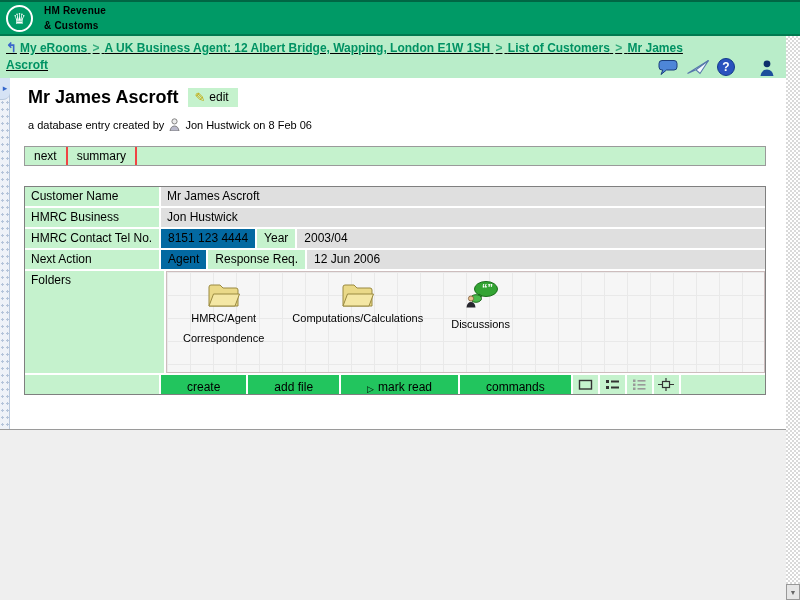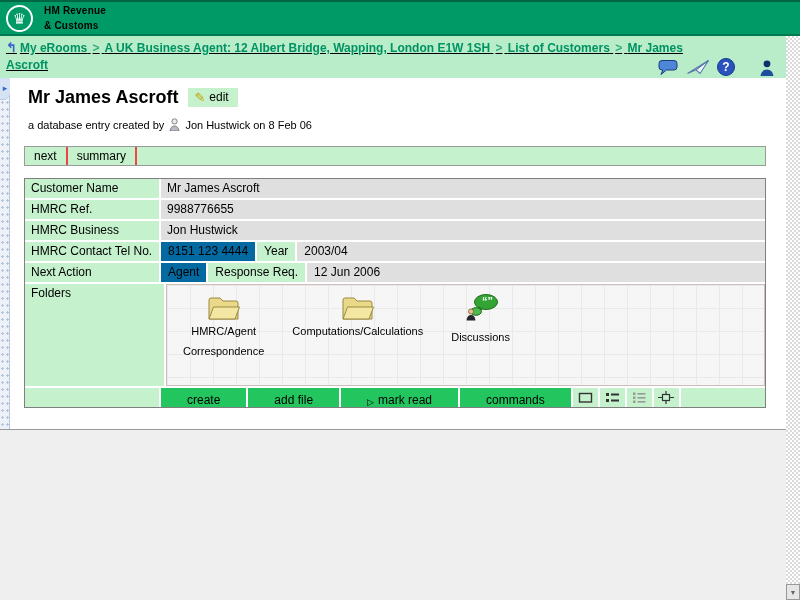--- a/index.html
+++ b/index.html
@@ -42,21 +42,21 @@
   .title-row { position:absolute; left:28px; top:9px; display:flex; align-items:center; gap:10px; }
   .page-title { font-size:18px; font-weight:bold; color:#000; }
   .edit-btn { background:#c5f2cd; padding:2px 9px 3px 6px; font-size:12px; color:#000;
               display:flex; align-items:center; gap:4px; cursor:pointer; }
   .pencil { color:#c2a500; font-size:13px; line-height:1; }
   .byline { position:absolute; left:28px; top:40px; font-size:11px; color:#000;
             display:flex; align-items:center; gap:5px; }
 
   
   .dbtable { position:absolute; left:24px; top:68px; width:742px; font-size:12px; }
-  .tabrow { display:flex; gap:2px; height:20px; margin-bottom:12px; border:1px solid #9a9a9a; background:#ef4444; }
+  .tabrow { display:flex; gap:2px; height:20px; margin-bottom:20px; border:1px solid #9a9a9a; background:#ef4444; }
   .tab { background:#c5f2cd; padding:2px 9px 0; cursor:pointer; color:#000; }
   .tabfill { flex:1; background:#c5f2cd; }
 
   .tbox { border:1px solid #7f7f7f; background:#fff; display:flex; flex-direction:column; gap:2px; }
   .trow { display:flex; gap:2px; height:19px; }
   .rlabel { width:134px; flex:none; background:#c5f2cd; padding:2px 4px 0 6px; color:#000; }
   .rval { flex:1; background:#dfdfdf; padding:2px 6px 0; color:#000; }
   .rcell-gray { background:#0369a1; padding:2px 7px 0; }
   .rcell-green { background:#c5f2cd; padding:2px 7px 0; }
   .rcell-last { flex:1; background:#dfdfdf; padding:2px 7px 0; }
@@ -175,24 +175,20 @@
         <span class="tabfill"></span>
       </div>
 
       <div class="tbox">
 
         <div class="trow">
           <div class="rlabel">Customer Name</div>
           <div class="rval">Mr James Ascroft</div>
         </div>
 
-        <div class="trow">
-          <div class="rlabel">HMRC Ref.</div>
-          <div class="rval">9988776655</div>
-        </div>
 
         <div class="trow">
           <div class="rlabel">HMRC Business</div>
           <div class="rval">Jon Hustwick</div>
         </div>
 
         <div class="trow">
           <div class="rlabel">HMRC Contact Tel No.</div>
           <div class="rcell-gray">8151 123 4444</div>
           <div class="rcell-green">Year</div>

